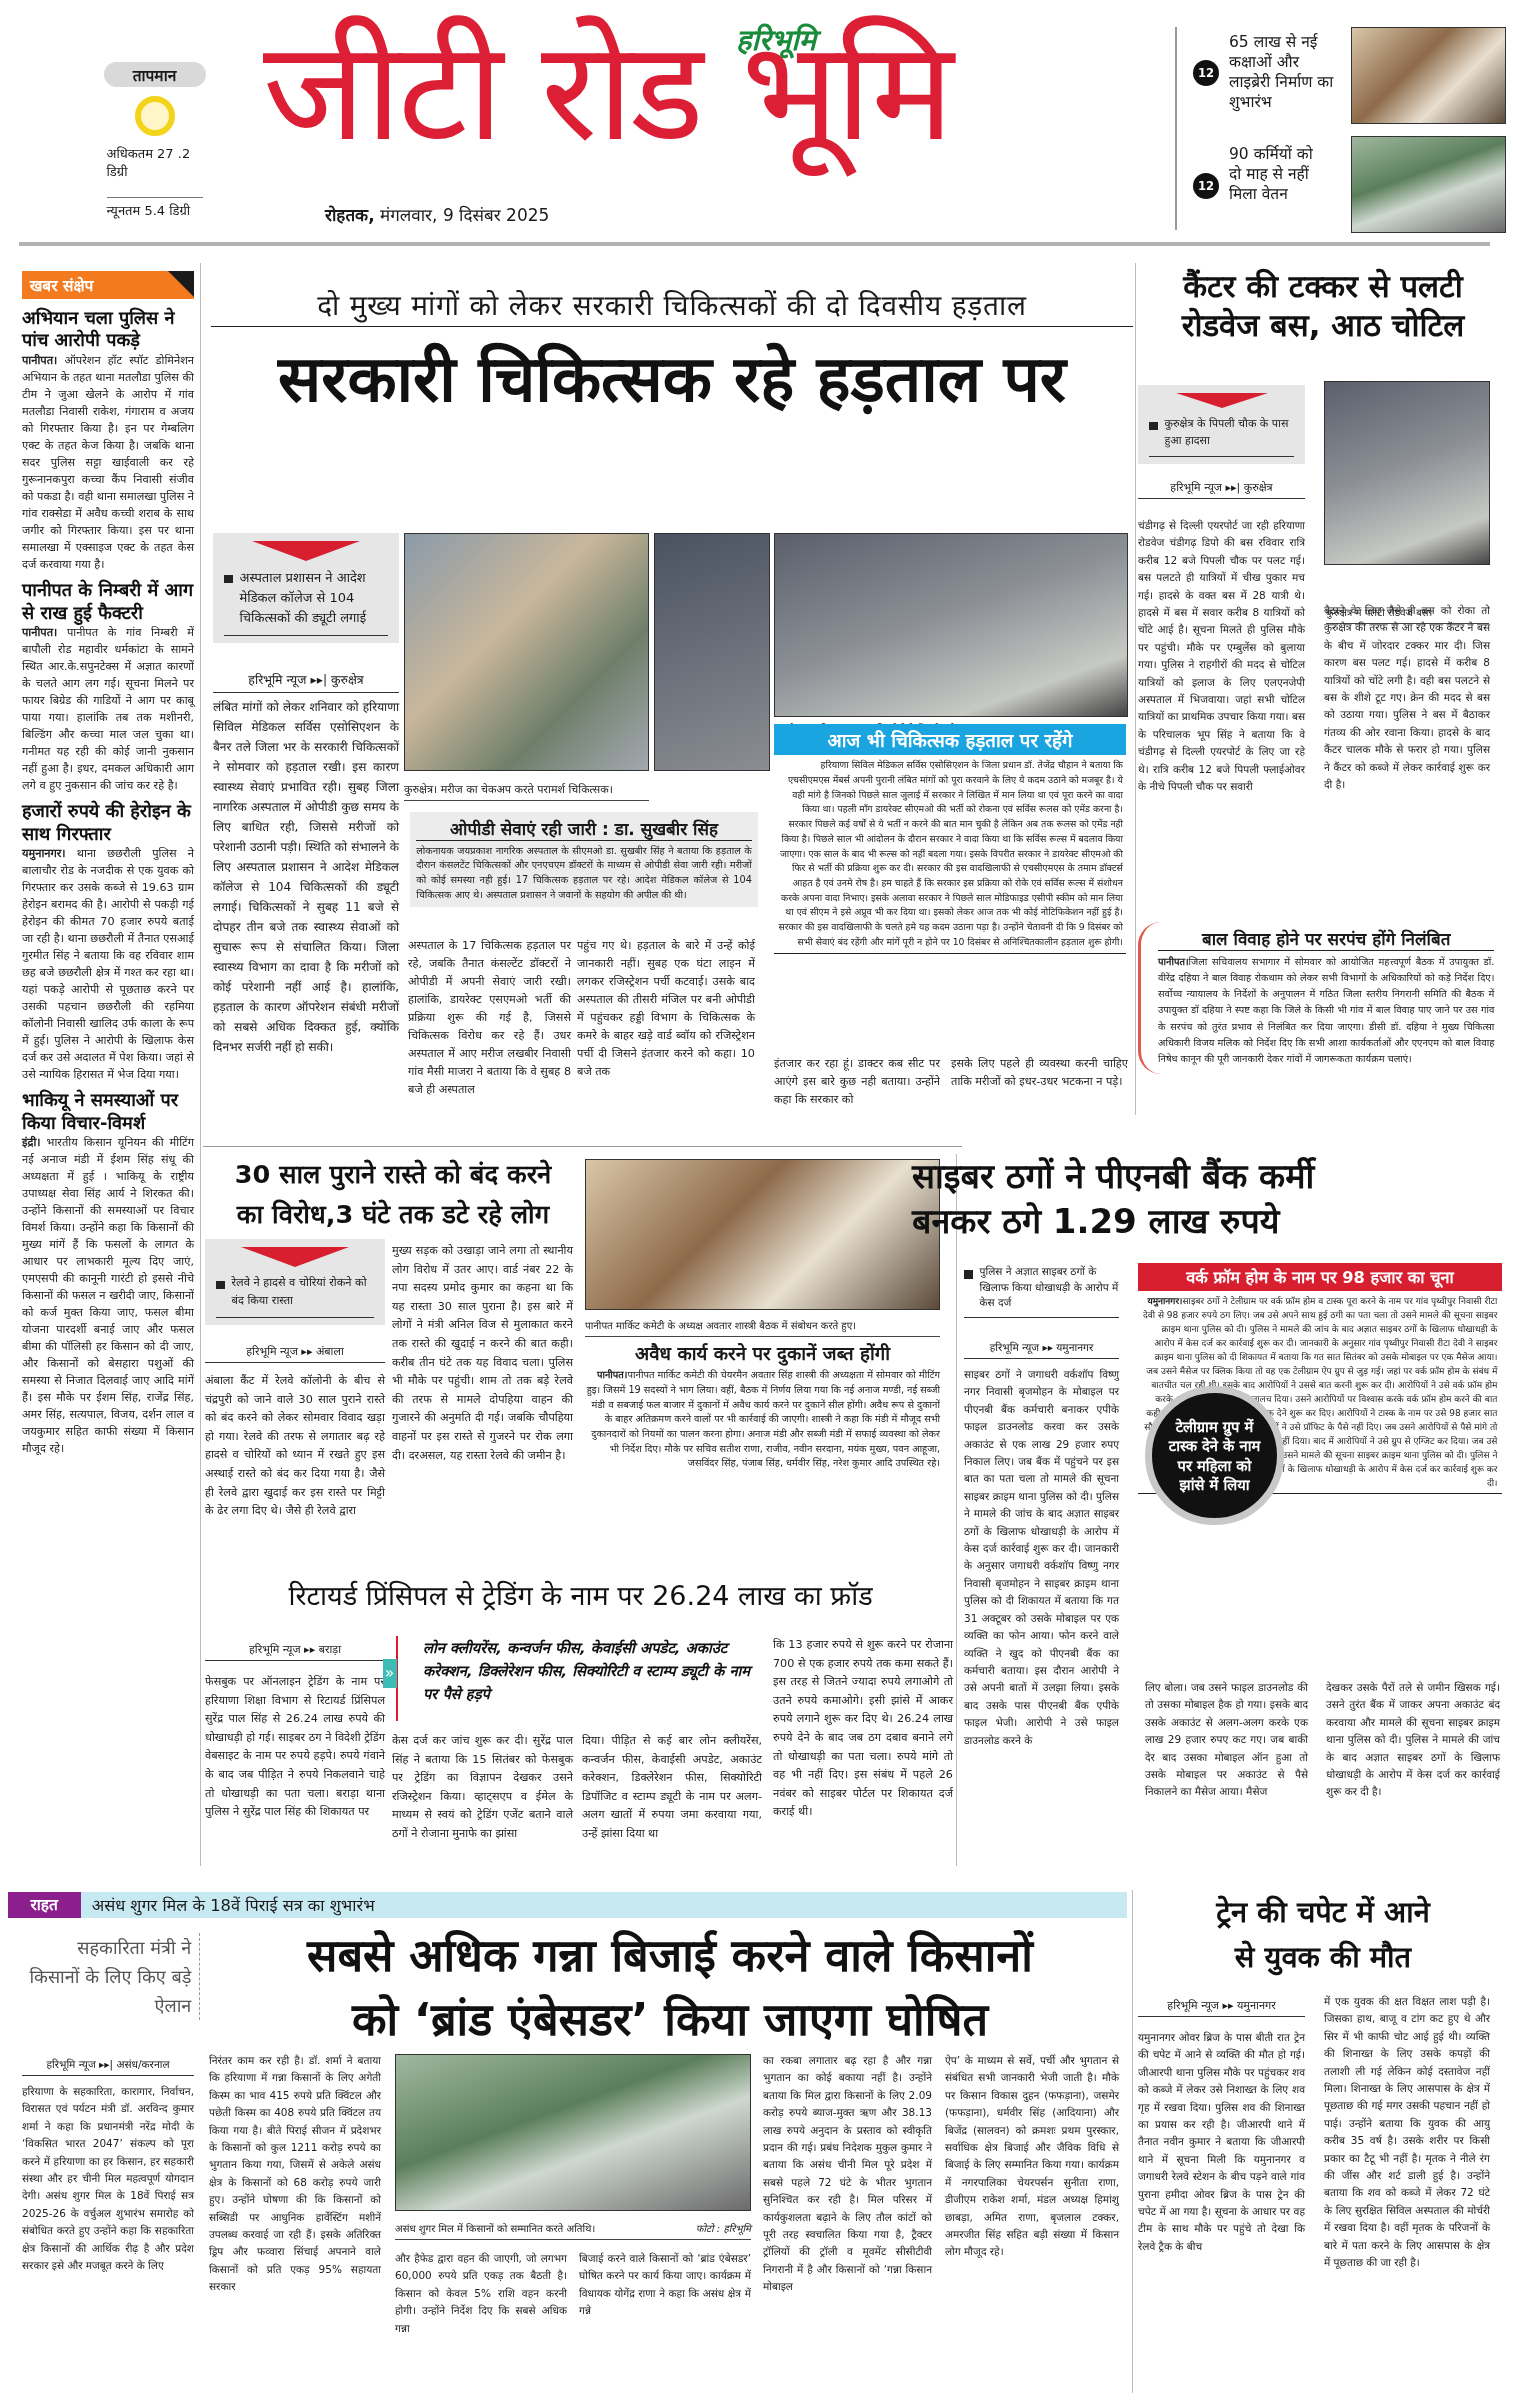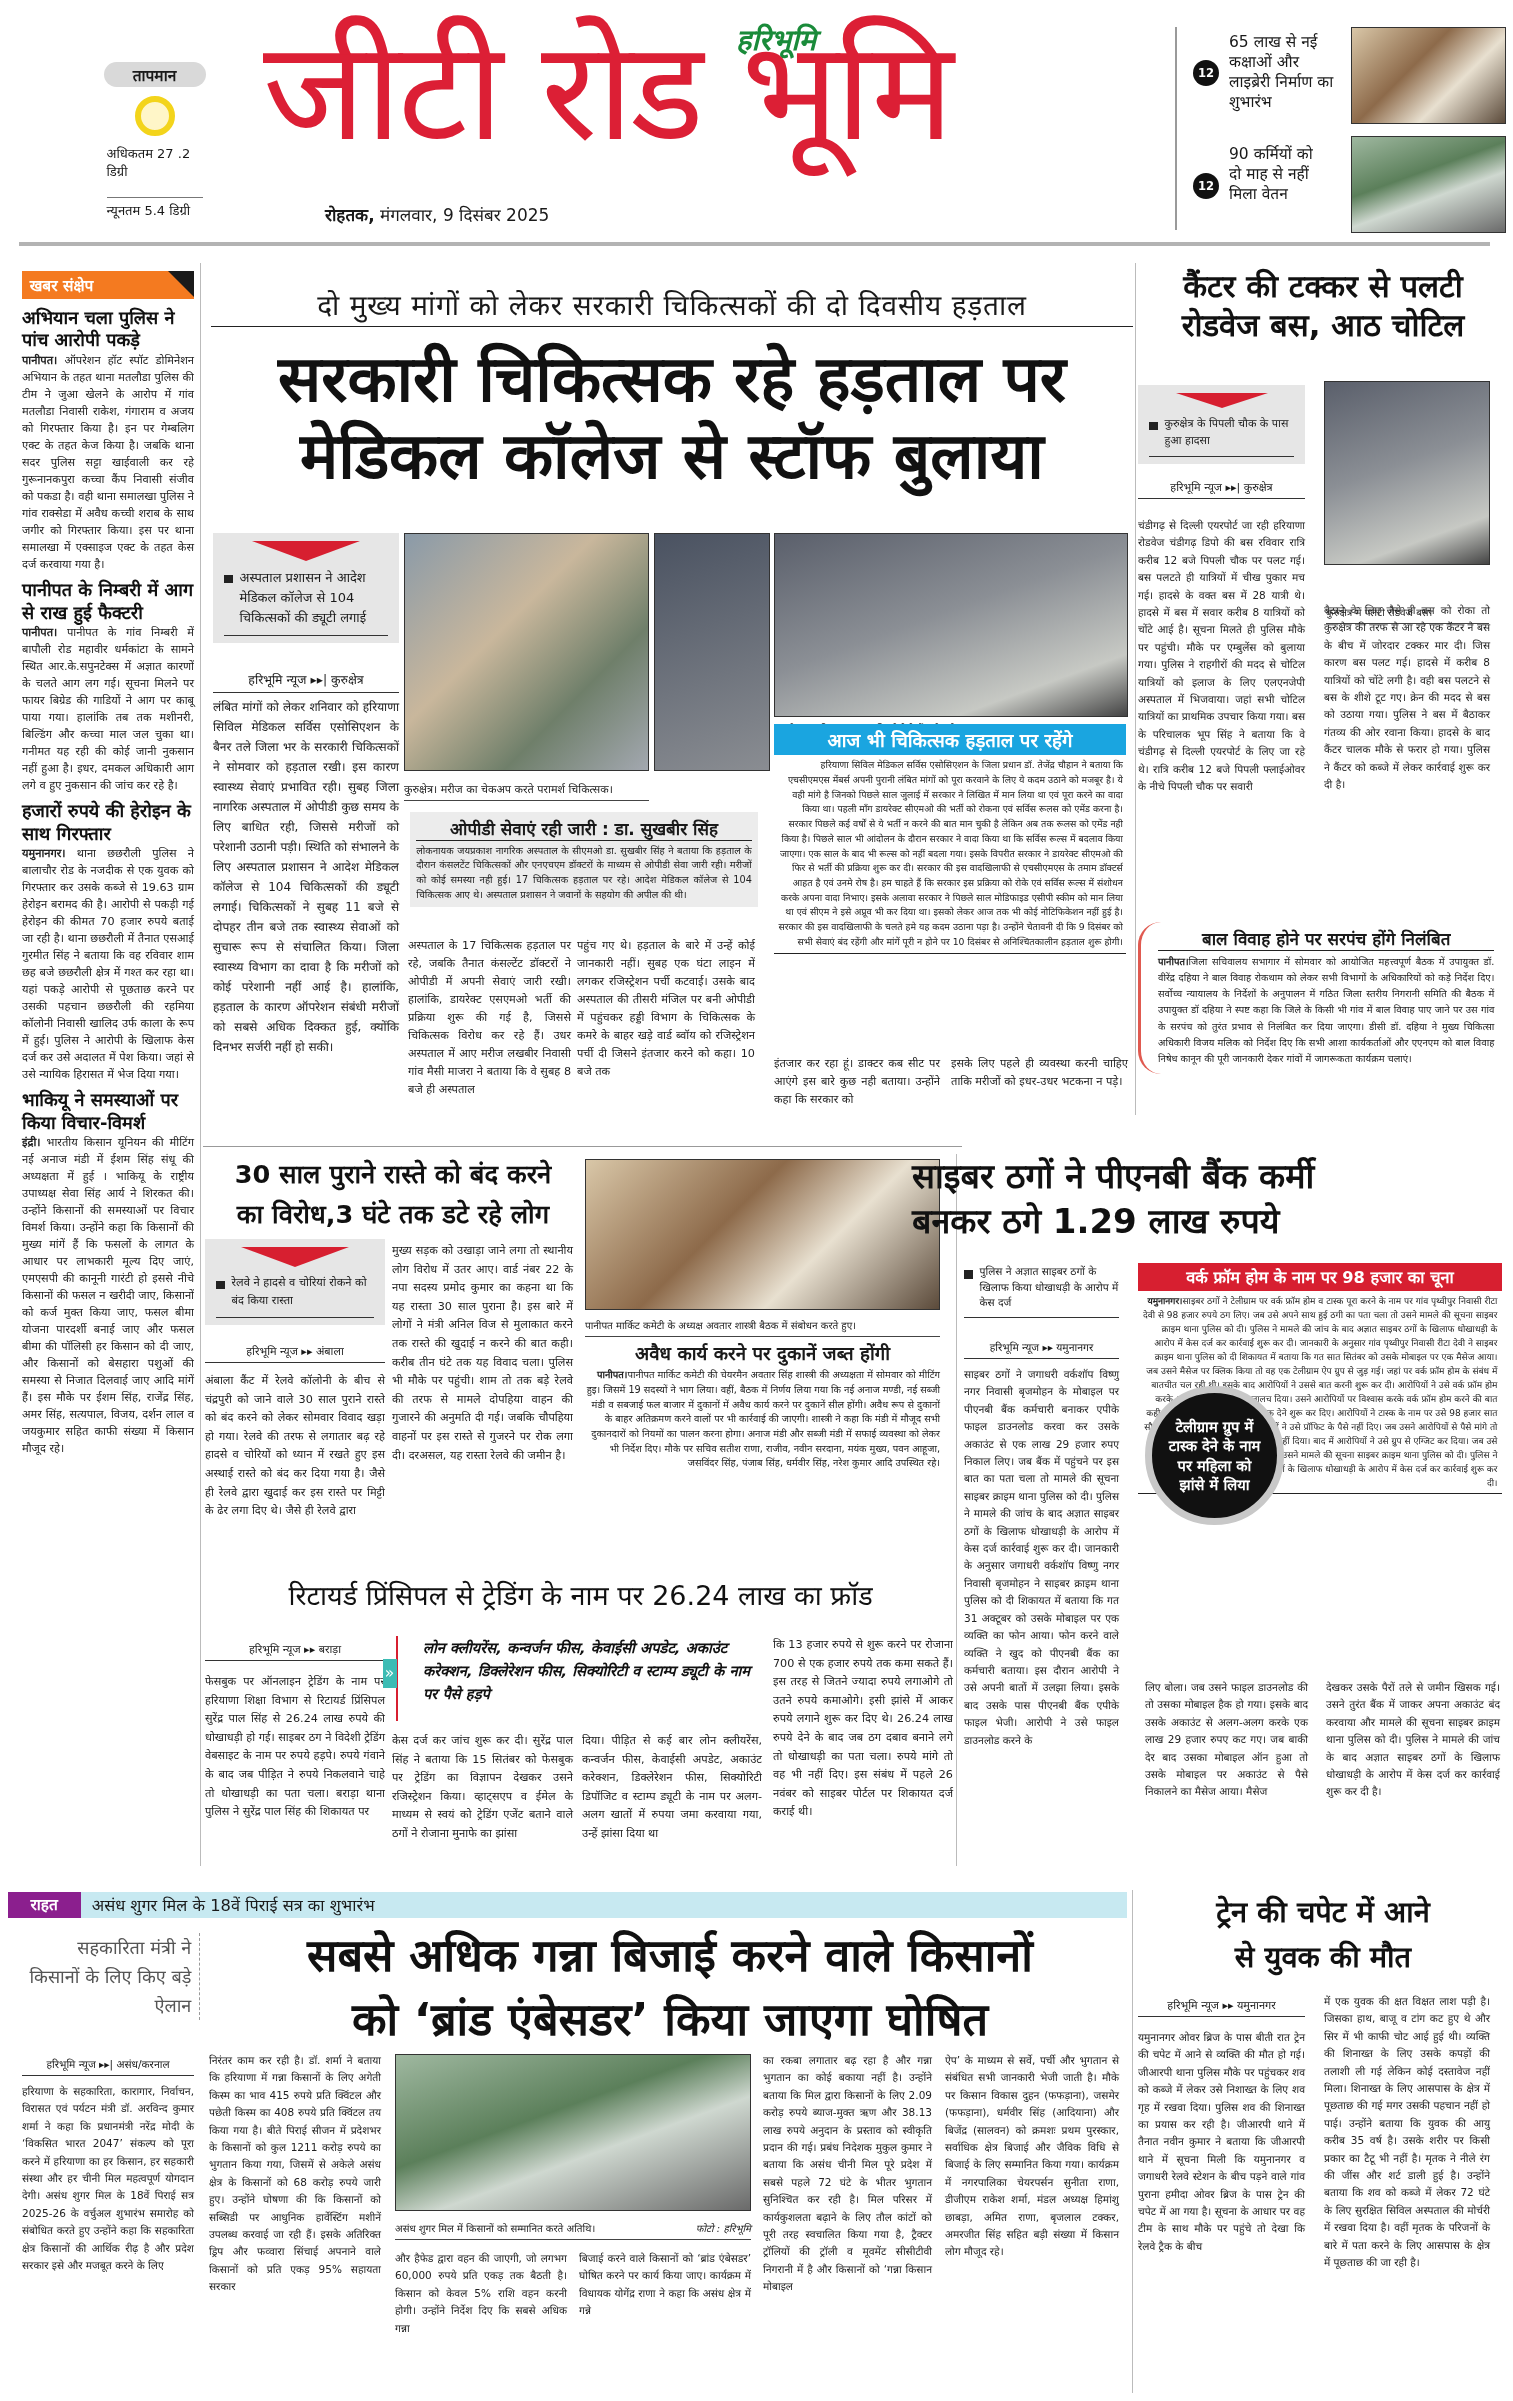--- a/index.html
+++ b/index.html
@@ -72,21 +72,20 @@
   <div style="margin-top:6.2px">
     <div class="headline" style="font-size:18px;line-height:22.5px">भाकियू ने समस्याओं पर किया विचार-विमर्श</div>
     <div class="small-text" style="font-size:11.2px;line-height:17px"><b>इंद्री।</b> <span>भारतीय किसान यूनियन की मीटिंग नई अनाज मंडी में ईशम सिंह संधू की अध्यक्षता में हुई । भाकियू के राष्ट्रीय उपाध्यक्ष सेवा सिंह आर्य ने शिरकत की। उन्होंने किसानों की समस्याओं पर विचार विमर्श किया। उन्होंने कहा कि किसानों की मुख्य मांगें हैं कि फसलों के लागत के आधार पर लाभकारी मूल्य दिए जाएं, एमएसपी की कानूनी गारंटी हो इससे नीचे किसानों की फसल न खरीदी जाए, किसानों को कर्ज मुक्त किया जाए, फसल बीमा योजना पारदर्शी बनाई जाए और फसल बीमा की पॉलिसी हर किसान को दी जाए, और किसानों को बेसहारा पशुओं की समस्या से निजात दिलवाई जाए आदि मांगें हैं। इस मौके पर ईशम सिंह, राजेंद्र सिंह, अमर सिंह, सत्यपाल, विजय, दर्शन लाल व जयकुमार सहित काफी संख्या में किसान मौजूद रहे।</span></div>
   </div>
 </div>
 <div class="abs vrule" style="left:200px;top:263px;height:1603px"></div>
 
 <div class="abs" style="left:211px;top:285px;width:922px;font-size:28px;text-align:center;border-bottom:1.5px solid #222;padding-bottom:3.1px;white-space:nowrap;letter-spacing:0.8px">दो मुख्य मांगों को लेकर सरकारी चिकित्सकों की दो दिवसीय हड़ताल</div>
 <div class="abs headline" style="left:211px;top:341px;width:922px;text-align:center;font-size:64px;line-height:77px">
   <div>सरकारी चिकित्सक रहे हड़ताल पर</div>
-  <div>मेडिकल कॉलेज से स्टॉफ बुलाया</div>
 </div>
 
 <div class="abs graybox" style="left:213px;top:533px;width:186px">
   <div class="chev"></div>
   <div class="bullet">अस्पताल प्रशासन ने आदेश मेडिकल कॉलेज से 104 चिकित्सकों की ड्यूटी लगाई</div>
 </div>
 <div class="abs dateline" style="left:213px;top:666px;width:186px">हरिभूमि न्यूज ▸▸| कुरुक्षेत्र</div>
 <div class="abs body-text" style="left:213px;top:697px;width:186px;font-size:12px;line-height:20px">लंबित मांगों को लेकर शनिवार को हरियाणा सिविल मेडिकल सर्विस एसोसिएशन के बैनर तले जिला भर के सरकारी चिकित्सकों ने सोमवार को हड़ताल रखी। इस कारण स्वास्थ्य सेवाएं प्रभावित रही। सुबह जिला नागरिक अस्पताल में ओपीडी कुछ समय के लिए बाधित रही, जिससे मरीजों को परेशानी उठानी पड़ी। स्थिति को संभालने के लिए अस्पताल प्रशासन ने आदेश मेडिकल कॉलेज से 104 चिकित्सकों की ड्यूटी लगाई। चिकित्सकों ने सुबह 11 बजे से दोपहर तीन बजे तक स्वास्थ्य सेवाओं को सुचारू रूप से संचालित किया। जिला स्वास्थ्य विभाग का दावा है कि मरीजों को कोई परेशानी नहीं आई है। हालांकि, हड़ताल के कारण ऑपरेशन संबंधी मरीजों को सबसे अधिक दिक्कत हुई, क्योंकि दिनभर सर्जरी नहीं हो सकी।</div>
 
 <div class="abs photo" style="left:404px;top:533px;width:245px;height:238px"></div>

